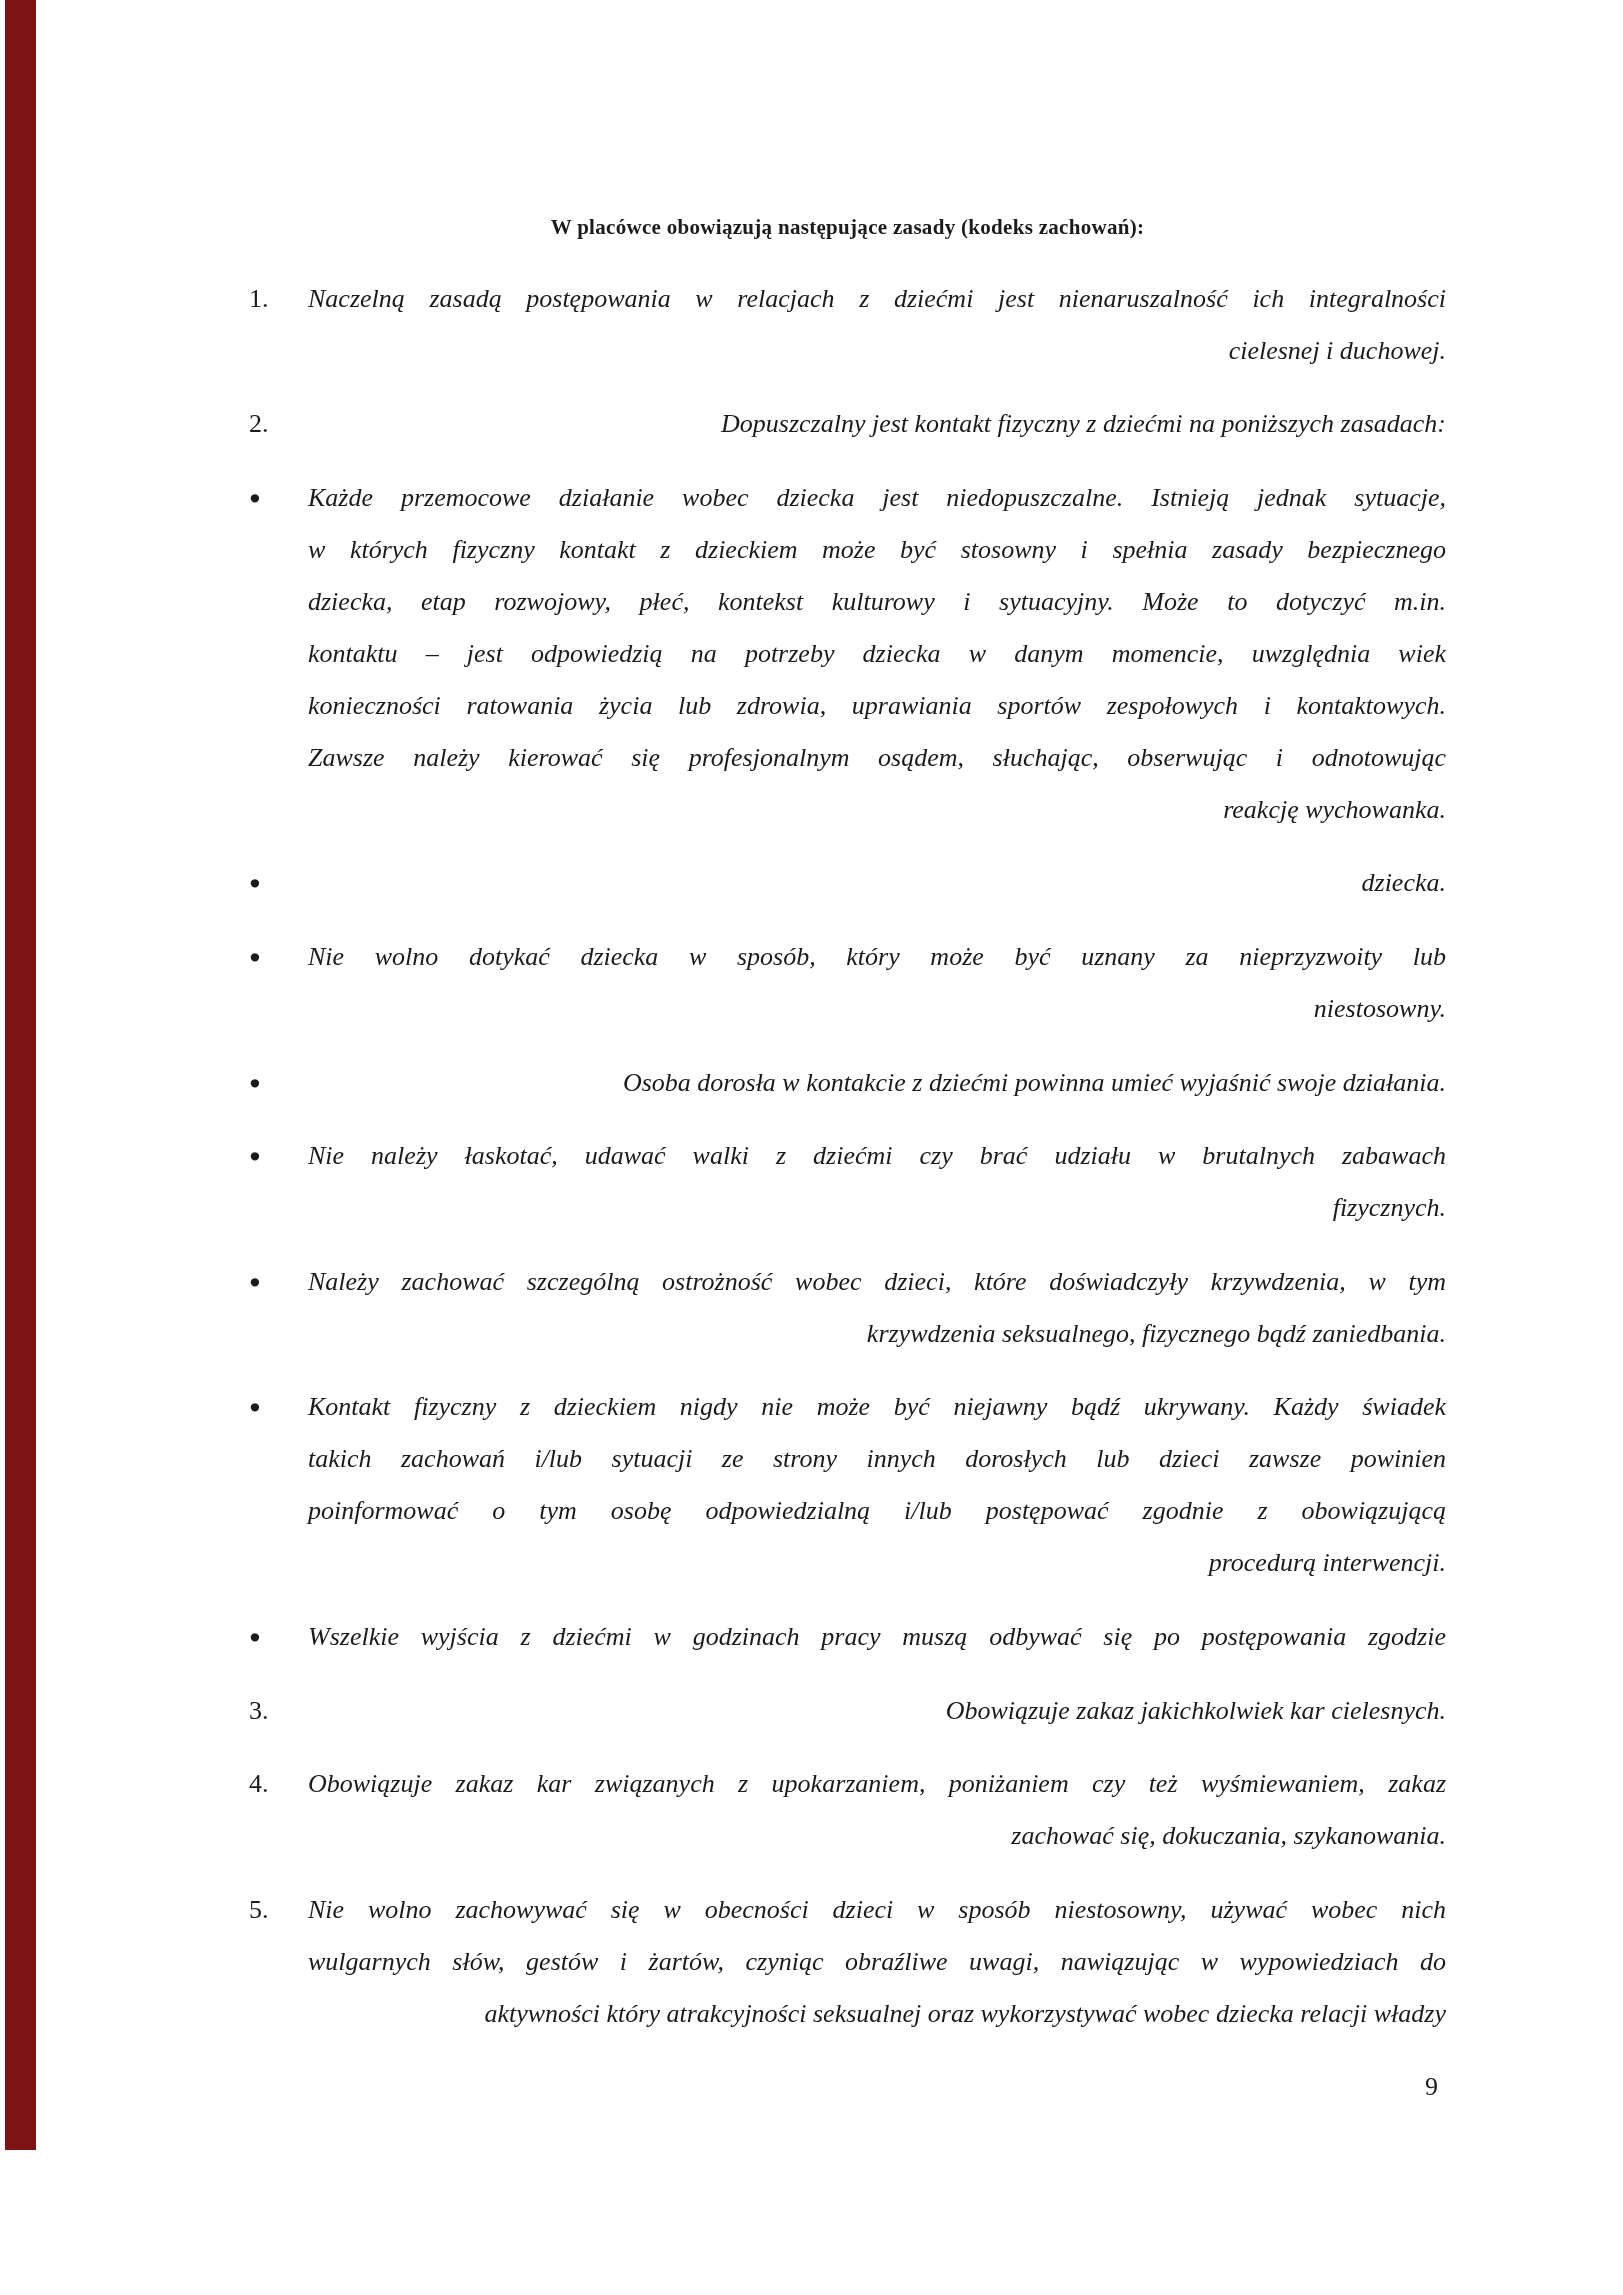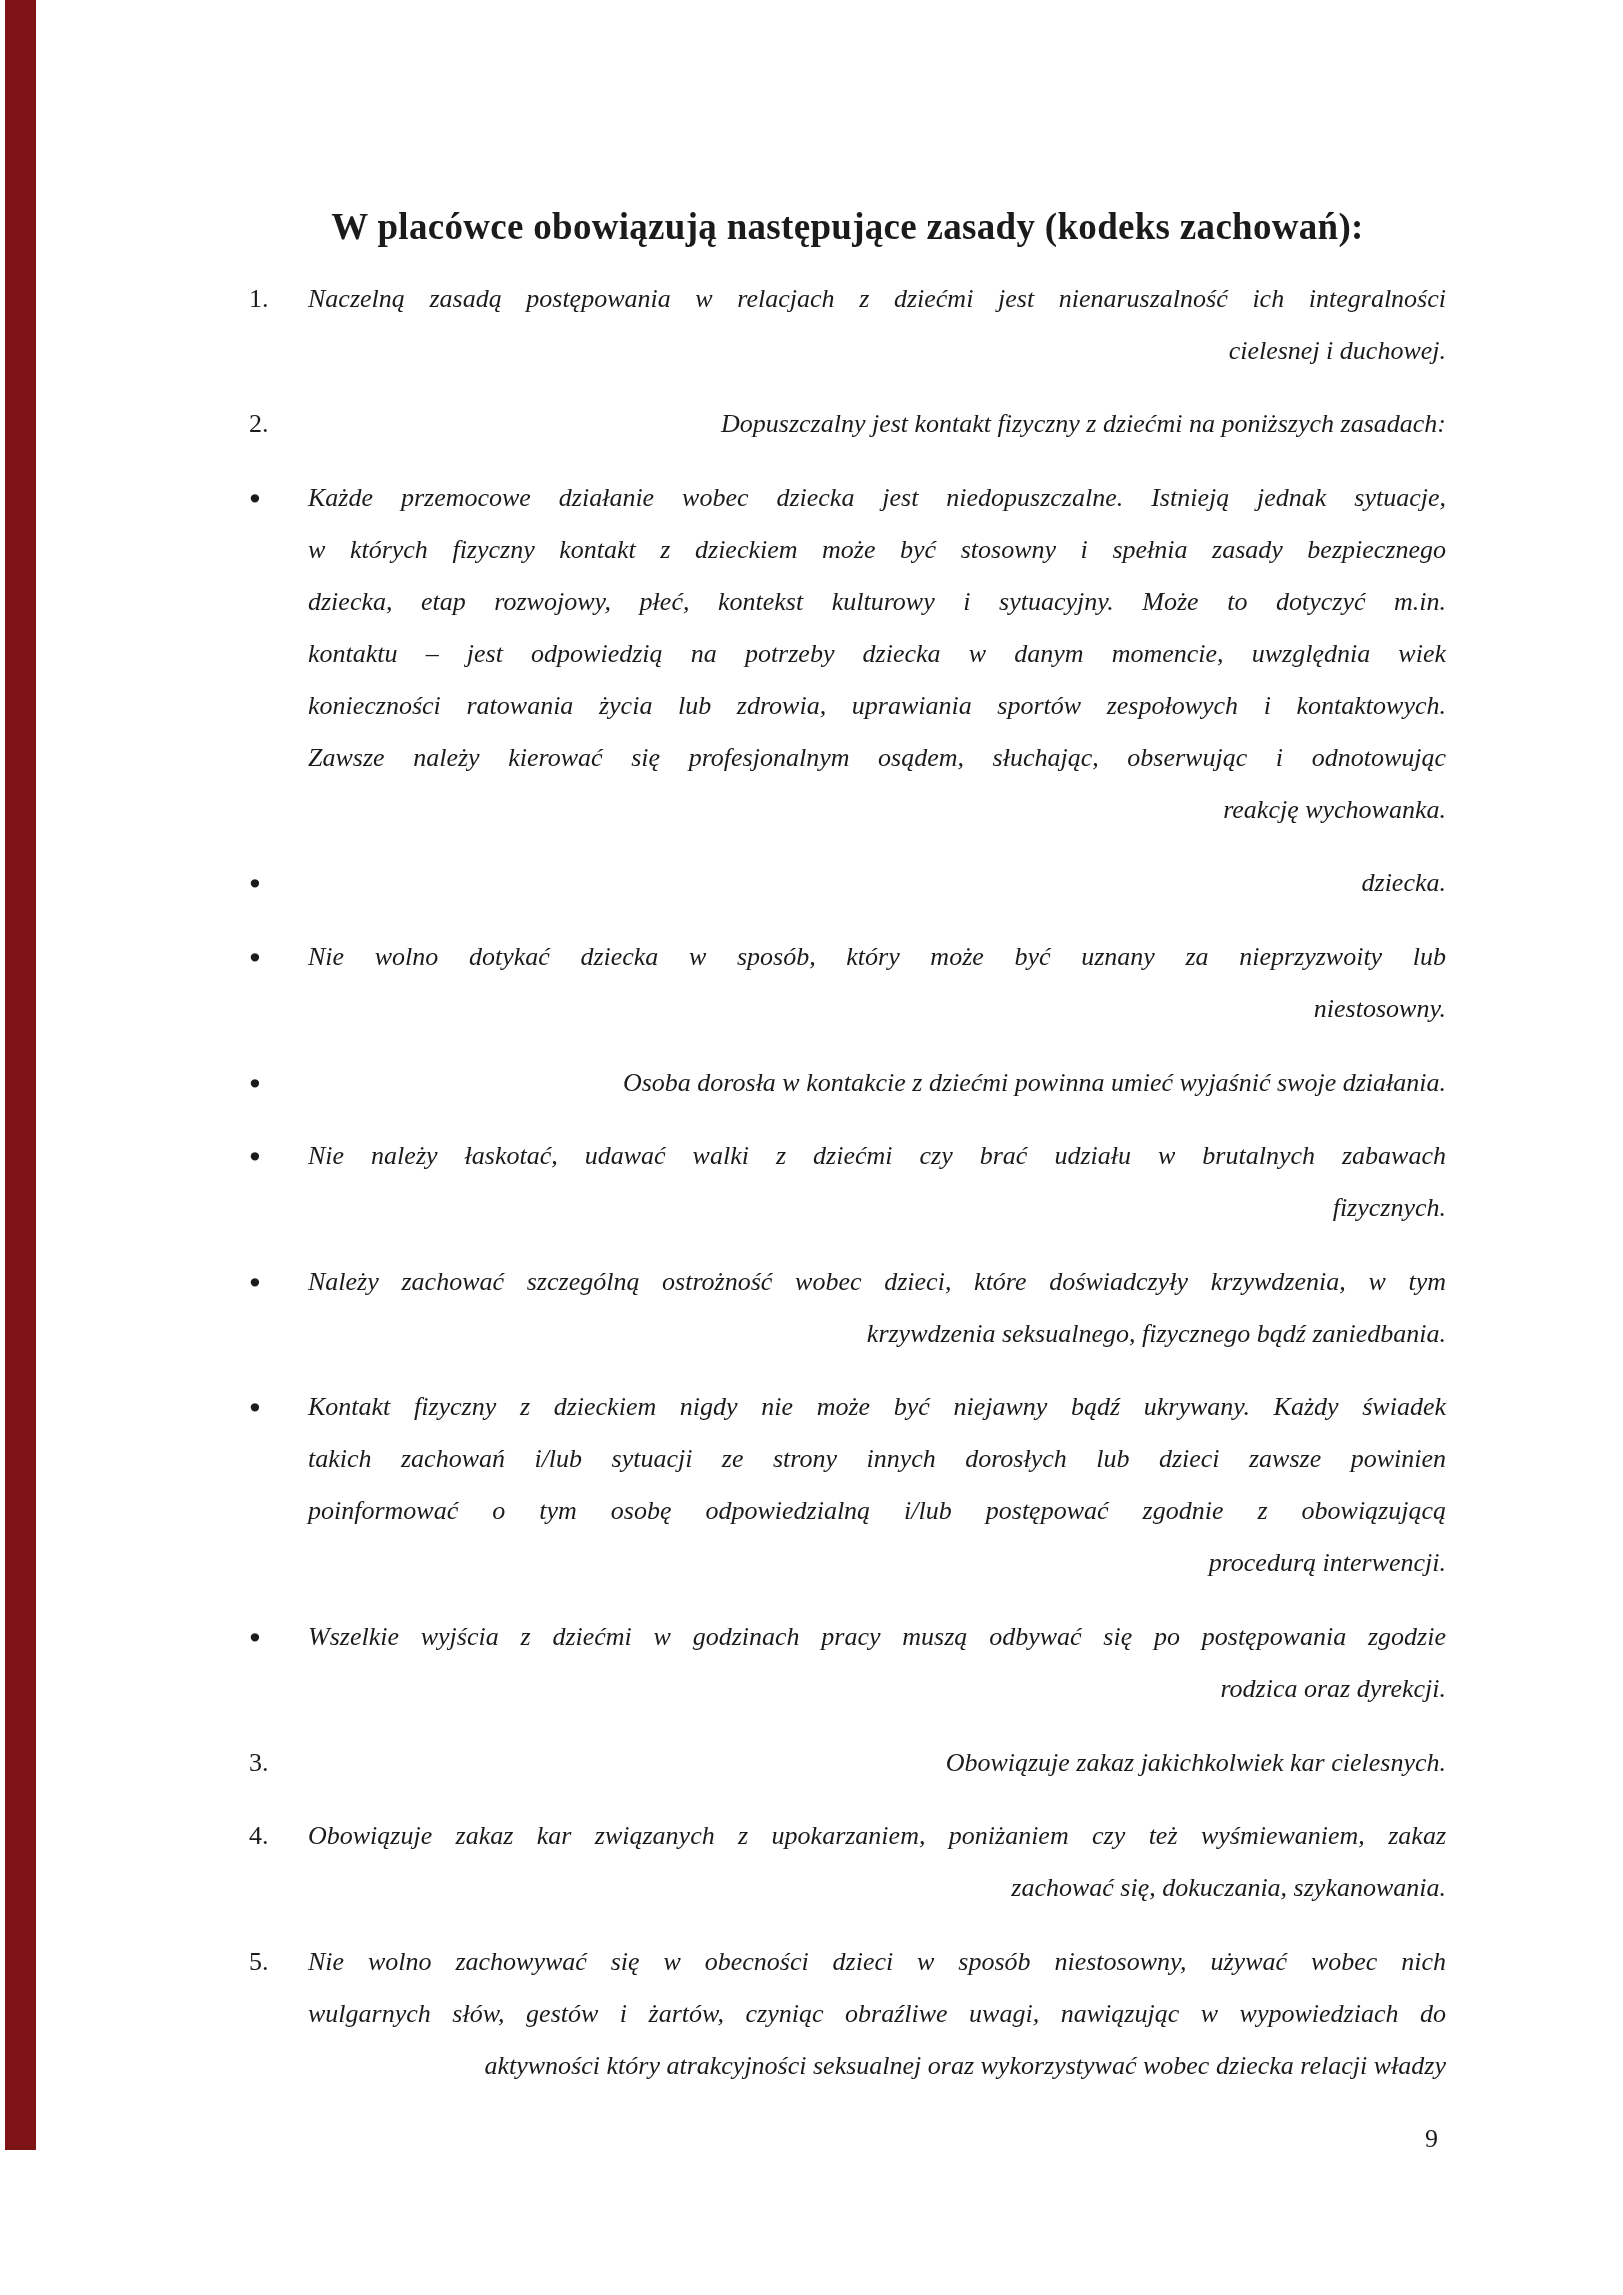--- a/index.html
+++ b/index.html
@@ -13,21 +13,21 @@
   .scan-edge {
     position:absolute; left:4.6px; top:0;
     width:31px; height:2150px;
     background:#7d1315;
   }
   .content { position:absolute; top:0; left:0; right:0; }
   .doc-title {
     margin:201px 177px 19.6px 249px;
     text-align:center;
     font-weight:700;
-    font-size:37px;
+    font-size:21px;
     line-height:52px;
     letter-spacing:0.3px;
   }
   .block { display:flex; margin:0 177px 21.6px 249px; }
   .marker {
     flex:0 0 59px;
     font-size:26px;
     line-height:52px;
   }
   .block.bullet .marker { font-size:19.6px; }
@@ -129,21 +129,20 @@
         <div class="jl">takich zachowań i/lub sytuacji ze strony innych dorosłych lub dzieci zawsze powinien</div>
         <div class="jl">poinformować o tym osobę odpowiedzialną i/lub postępować zgodnie z obowiązującą</div>
         <div class="ll">procedurą interwencji.</div>
       </div>
   </div>
 
   <div class="block bullet">
     <span class="marker">●</span>
     <div class="btext">
         <div class="jl">Wszelkie wyjścia z dziećmi w godzinach pracy muszą odbywać się po postępowania zgodzie</div>
-        <div class="ll">rodzica oraz dyrekcji.</div>
       </div>
   </div>
 
   <div class="block numbered">
     <span class="marker">3.</span>
     <div class="btext">
         <div class="ll">Obowiązuje zakaz jakichkolwiek kar cielesnych.</div>
       </div>
   </div>
 

